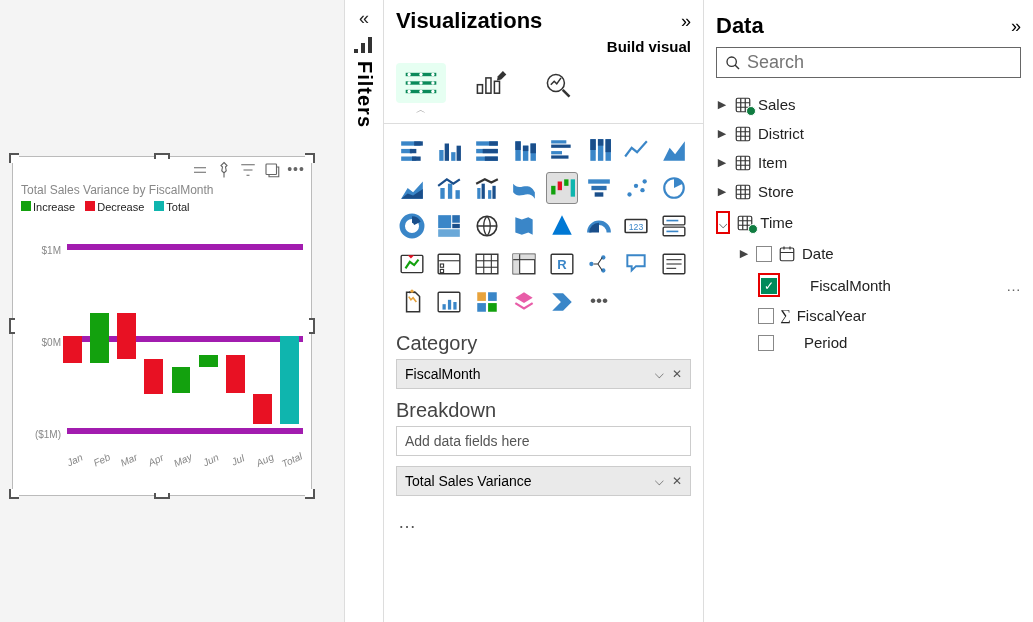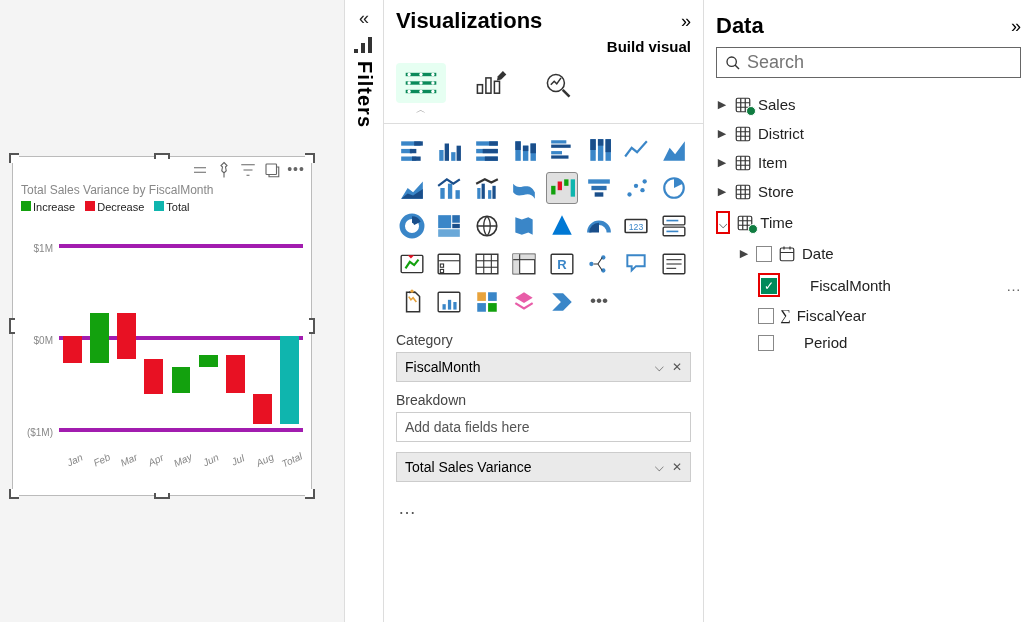--- a/index.html
+++ b/index.html
@@ -22,21 +22,21 @@
   .chart-handles .rm { right: -3px; border-left: none; }
   .chart-toolbar { display: flex; justify-content: flex-end; gap: 6px; padding: 4px 6px; color: #666; font-size: 14px; }
   .chart-toolbar svg, .chart-toolbar .dots { width: 18px; height: 18px; cursor: pointer; }
   .chart-title { color: #888; font-size: 12px; padding: 0 8px 4px 8px; }
   .chart-legend { display: flex; gap: 10px; padding: 0 8px 8px 8px; font-size: 11px; color: #222; align-items: center; }
   .swatch { width: 10px; height: 10px; display: inline-block; margin-right: 2px; }
   .sw-inc { background: #13a10e; }
   .sw-dec { background: #e81123; }
   .sw-tot { background: #0fb5ae; }
   .chart-plot { position: relative; height: 230px; margin: 0 8px 0 46px; }
-  .gridline { position: absolute; left: 0; right: 0; border-top: 4px solid #a21caf; }
+  .gridline { position: absolute; left: 8px; right: 0; border-top: 6px solid #a21caf; }
   .ylabel { position: absolute; left: -42px; transform: translateY(-50%); font-size: 10px; color: #888; width: 36px; text-align: right; }
   .bars { position: absolute; inset: 0; display: flex; align-items: flex-start; }
   .barwrap { flex: 1; position: relative; height: 100%; }
   .bar { position: absolute; left: 15%; width: 70%; }
   .bar-inc { background: #13a10e; }
   .bar-dec { background: #e81123; }
   .bar-tot { background: #0fb5ae; }
   .xlabels { display: flex; margin: 4px 8px 0 46px; }
   .xlabels span { flex: 1; font-size: 10px; color: #888; text-align: center; font-style: italic; transform: rotate(-25deg); transform-origin: center top; white-space: nowrap;}
   
@@ -57,21 +57,21 @@
   .build-tab svg { width: 34px; height: 30px; }
   .tab-caret { text-align: left; margin-left: 20px; color: #888; font-size: 10px; margin-top: -2px; }
   .divider { border-top: 1px solid #ddd; margin: 6px -12px 10px -12px; }
   
   .viz-gallery { display: grid; grid-template-columns: repeat(8, 1fr); gap: 6px 4px; margin-bottom: 14px; }
   .viz-icon { width: 32px; height: 32px; display: flex; align-items: center; justify-content: center; cursor: pointer; border-radius: 3px; }
   .viz-icon svg { width: 26px; height: 26px; }
   .viz-icon.selected { background: #e0e0e0; border: 1px solid #888;}
   
   .field-section { margin-bottom: 10px; }
-  .field-label { font-size: 14px; color: #444; margin-bottom: 4px; }
+  .field-label { font-size: 20px; color: #444; margin-bottom: 4px; }
   .field-well { border: 1px solid #ccc; padding: 6px 8px; font-size: 14px; background: #fff; display: flex; align-items: center; justify-content: space-between;}
   .field-well.filled { background: #eaeaea; }
   .field-well .actions { display: flex; gap: 8px; color: #555; }
   .field-well .actions span { cursor: pointer; font-size: 12px;}
   .field-well.placeholder { color: #555; align-items: center; }
   .more-wells { font-size: 18px; color: #555; padding: 6px 0 0 2px; letter-spacing: 2px; }
   
   
   .data-pane { flex: 1; background: #fff; padding: 13px 12px; }
   .search { display: flex; align-items: center; border: 1px solid #666; padding: 4px 8px; margin: 8px 0 12px 0; gap: 6px; }

